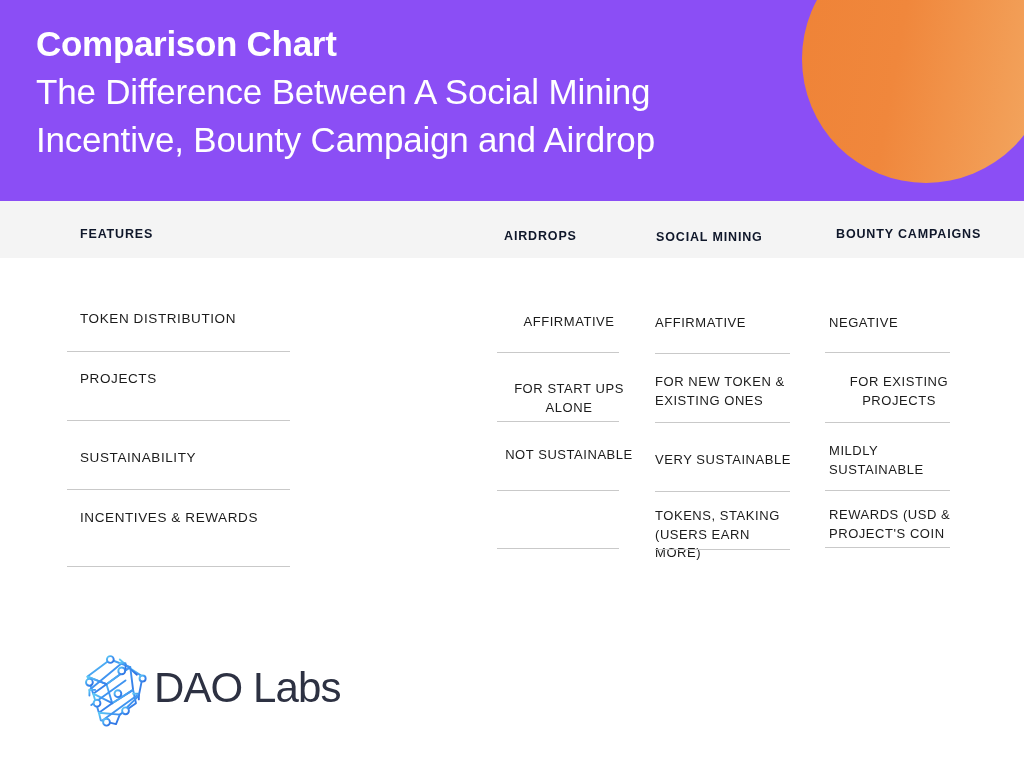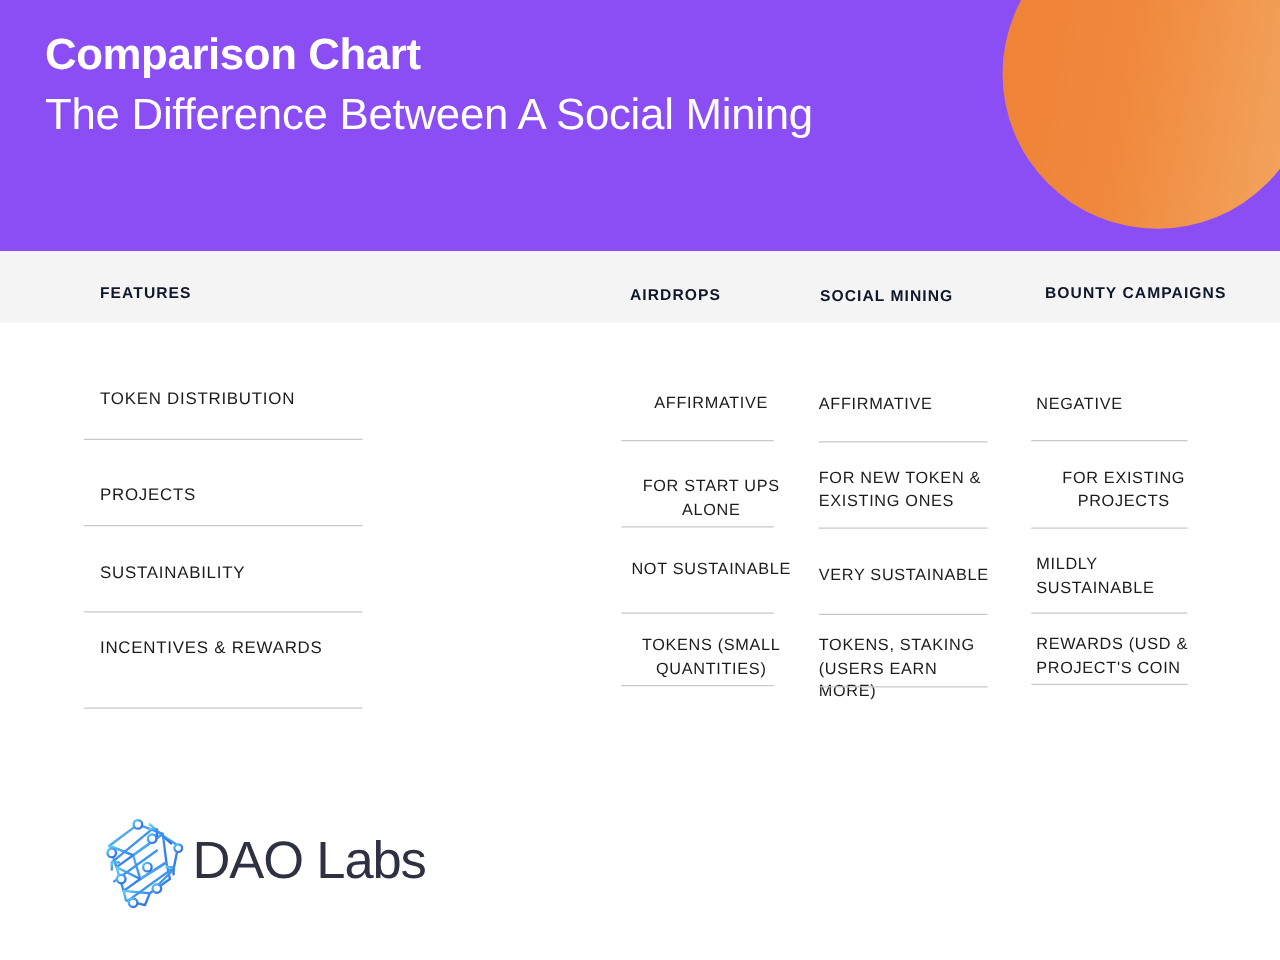--- a/index.html
+++ b/index.html
@@ -139,20 +139,21 @@
   }
 </style>
 </head>
 <body>
 
 <div id="header-band">
   <div id="header-circle"></div>
   <div id="header-text">
     <div id="chart-kicker">Comparison Chart</div>
     <div class="chart-subtitle-line">The Difference Between A Social Mining</div>
+    <div class="chart-subtitle-line">Incentive, Bounty Campaign and Airdrop</div>
   </div>
 </div>
 
 <div id="column-header-strip">
   <div class="col-header" id="col-header-features">FEATURES</div>
   <div class="col-header" id="col-header-airdrops">AIRDROPS</div>
   <div class="col-header" id="col-header-social">SOCIAL MINING</div>
   <div class="col-header" id="col-header-bounty">BOUNTY CAMPAIGNS</div>
 </div>
 
@@ -161,42 +162,41 @@
   <div class="cell feat-cell" style="top:52px;">TOKEN DISTRIBUTION</div>
   <div class="cell air-cell" style="top:55px;">AFFIRMATIVE</div>
   <div class="cell soc-cell" style="top:56px;">AFFIRMATIVE</div>
   <div class="cell bou-cell" style="top:56px;">NEGATIVE</div>
 
   <div class="rule feat-rule" style="top:93px;"></div>
   <div class="rule air-rule" style="top:94px;"></div>
   <div class="rule soc-rule" style="top:95px;"></div>
   <div class="rule bou-rule" style="top:94px;"></div>
 
-  <div class="cell feat-cell" style="top:129px;">PROJECTS</div>
+  <div class="cell feat-cell" style="top:112px;">PROJECTS</div>
   <div class="cell air-cell" style="top:122px;">FOR START UPS ALONE</div>
   <div class="cell soc-cell" style="top:115px;">FOR NEW TOKEN &amp; EXISTING ONES</div>
   <div class="cell bou-cell" style="top:115px;text-align:center;">FOR EXISTING PROJECTS</div>
 
   <div class="rule feat-rule" style="top:162px;"></div>
   <div class="rule air-rule" style="top:163px;"></div>
   <div class="rule soc-rule" style="top:164px;"></div>
   <div class="rule bou-rule" style="top:164px;"></div>
 
   <div class="cell feat-cell" style="top:191px;">SUSTAINABILITY</div>
   <div class="cell air-cell" style="top:188px;text-align:center;">NOT SUSTAINABLE</div>
   <div class="cell soc-cell" style="top:193px;">VERY SUSTAINABLE</div>
   <div class="cell bou-cell" style="top:184px;">MILDLY SUSTAINABLE</div>
 
   <div class="rule feat-rule" style="top:231px;"></div>
   <div class="rule air-rule" style="top:232px;"></div>
   <div class="rule soc-rule" style="top:233px;"></div>
   <div class="rule bou-rule" style="top:232px;"></div>
 
   <div class="cell feat-cell" style="top:251px;">INCENTIVES &amp; REWARDS</div>
-  <div class="cell air-cell" style="top:249px;">TOKENS (SMALL QUANTITIES)</div>
   <div class="cell soc-cell" style="top:249px;">TOKENS, STAKING (USERS EARN MORE)</div>
   <div class="cell bou-cell" style="top:248px;">REWARDS (USD &amp; PROJECT'S COIN</div>
 
   <div class="rule feat-rule" style="top:308px;"></div>
   <div class="rule air-rule" style="top:290px;"></div>
   <div class="rule soc-rule" style="top:291px;"></div>
   <div class="rule bou-rule" style="top:289px;"></div>
 
 </div>
 

